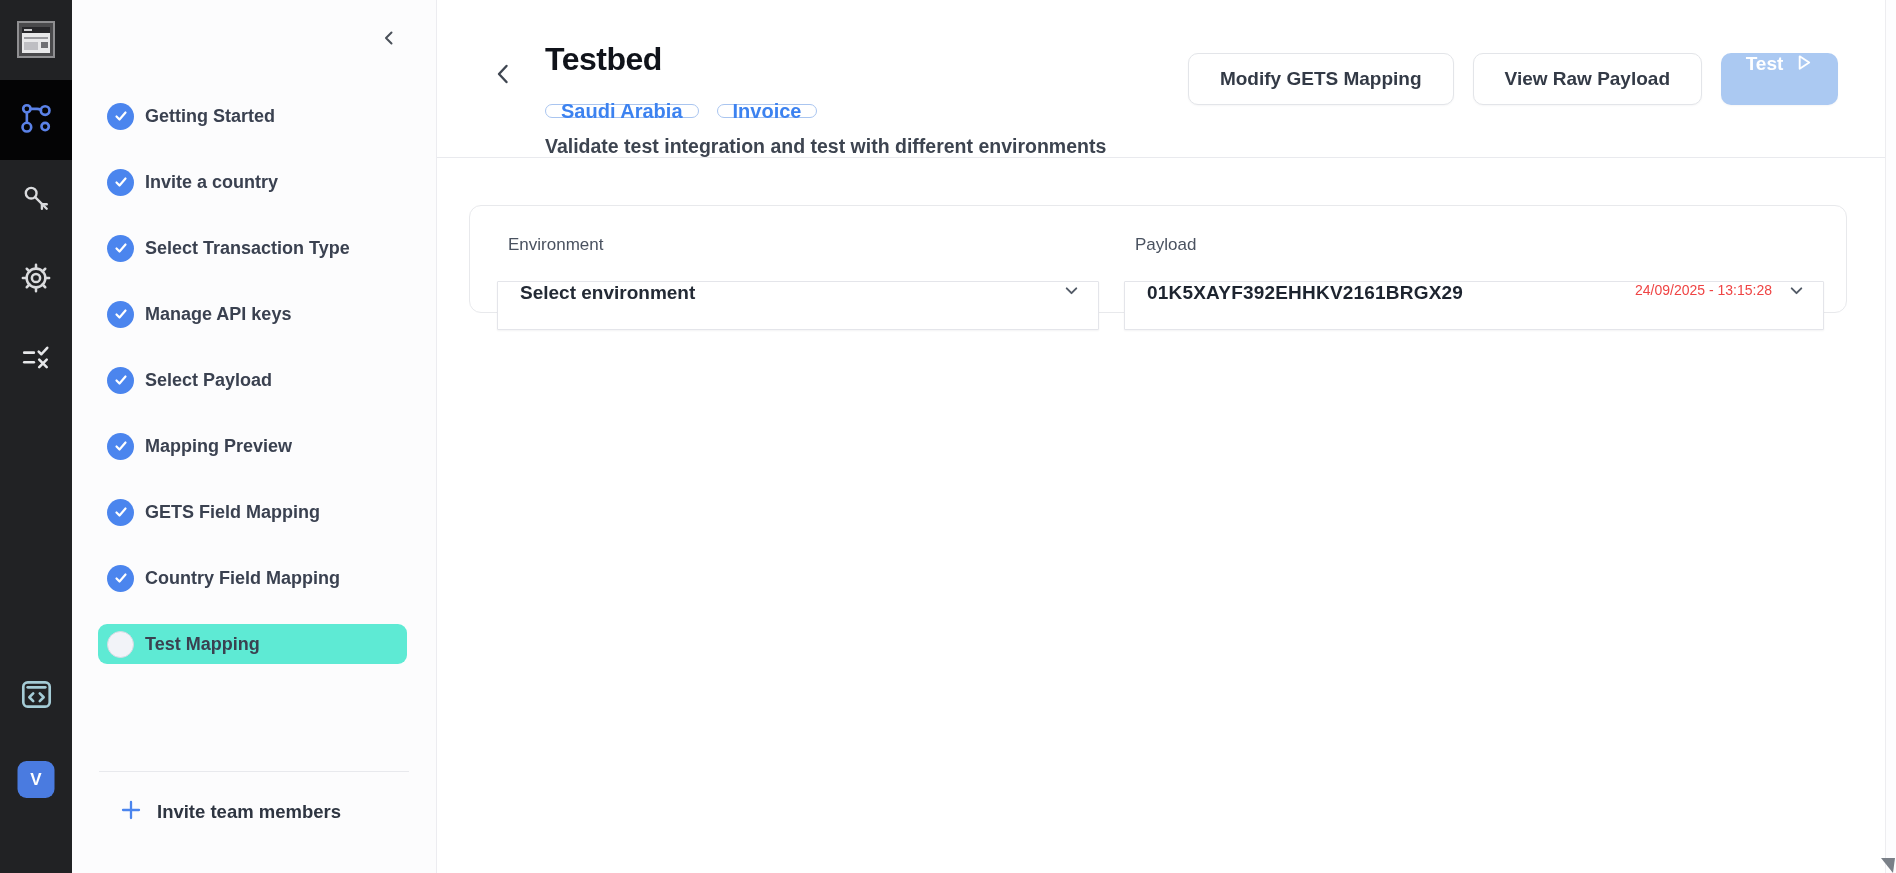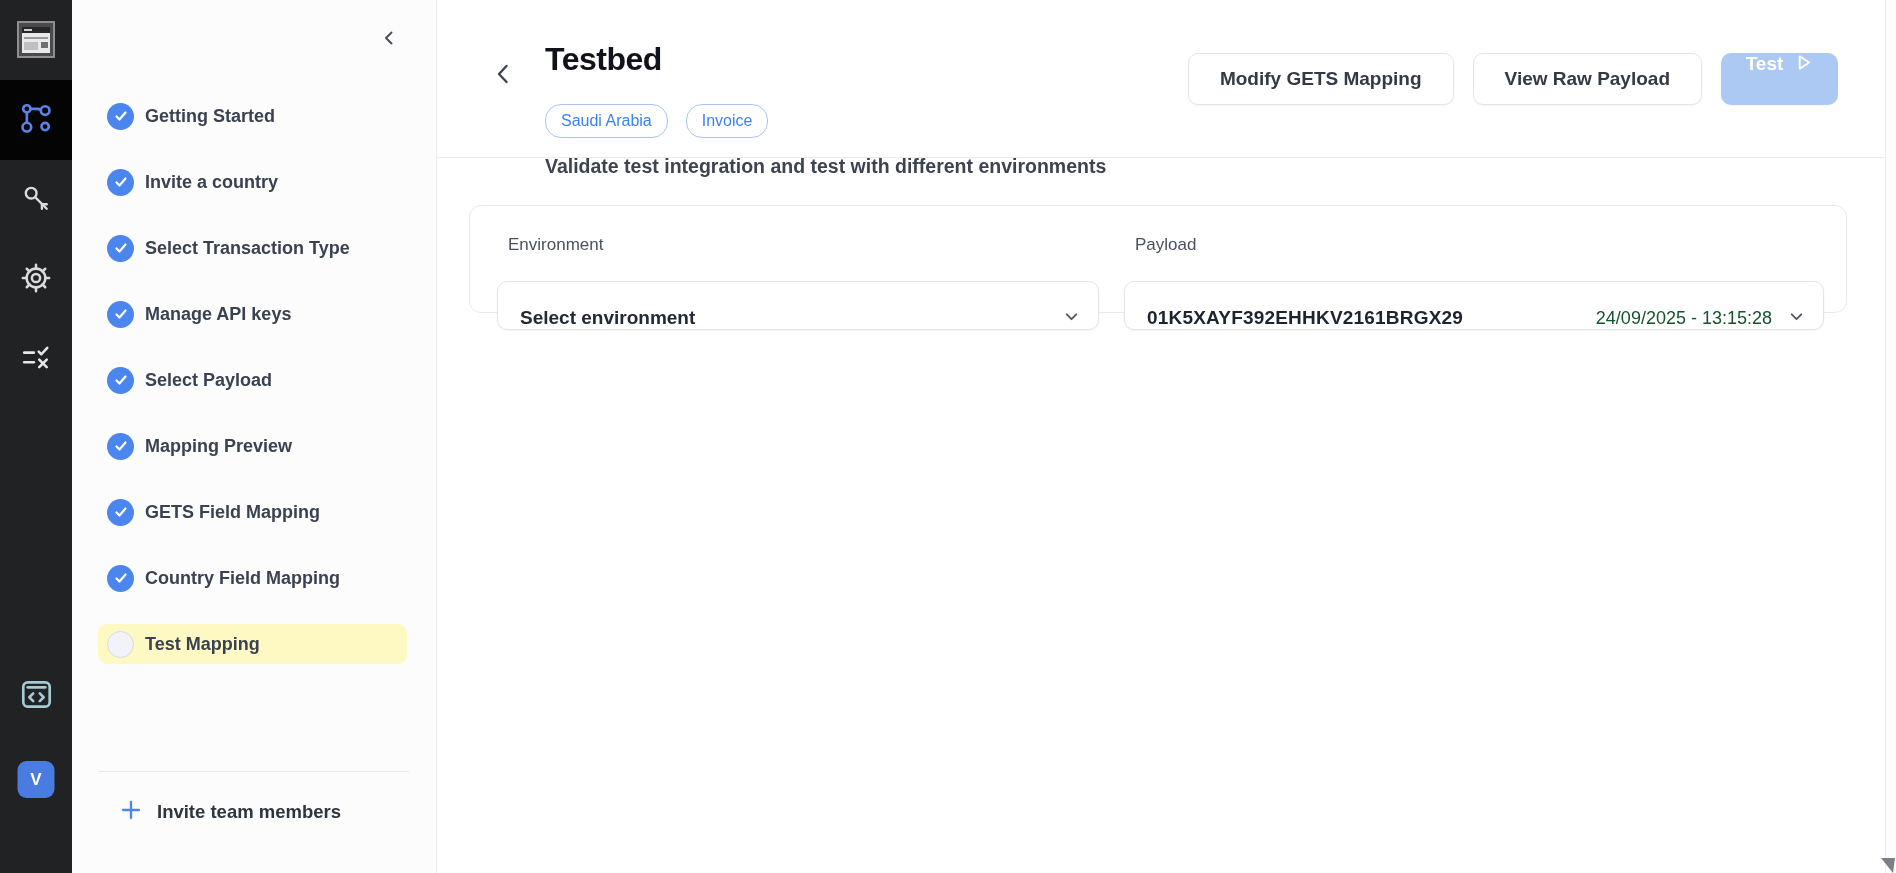--- a/index.html
+++ b/index.html
@@ -24,63 +24,63 @@
           border-radius:9px;background:var(--avatar-bg);color:#fff;font-size:17px;font-weight:700;
           display:flex;align-items:center;justify-content:center;cursor:pointer;}
 
   
   .sidebar{position:absolute;left:72px;top:0;width:365px;height:873px;background:#fcfcfd;border-right:1px solid #ececf0;}
   .collapse{position:absolute;top:26px;left:304px;width:26px;height:26px;background:none;border:none;cursor:pointer;
             display:flex;align-items:center;justify-content:center;}
   .steps{position:absolute;top:96px;left:0;width:100%;}
   .step-row{height:40px;margin:0 29px 26px 26px;border-radius:9px;display:flex;align-items:center;
             padding-left:9px;gap:11px;cursor:pointer;text-align:right;}
-  .step-row.current{background:#fef9c3;}
+  .step-row.current{background:#5eead4;}
   .step-circle{width:27px;height:27px;border-radius:50%;flex:none;display:flex;align-items:center;justify-content:center;}
   .step-row.done .step-circle{background:var(--accent-blue);}
   .step-row.current .step-circle{background:#f2f3f8;border:1.5px solid #d7dae3;}
   .step-label{font-size:18px;font-weight:600;color:#3a4150;white-space:nowrap;}
   .sidebar-footer{position:absolute;bottom:0;left:0;width:100%;height:102px;}
   .divider{margin:0 27px;border-top:1px solid #e8e9ed;}
   .invite{margin-top:27px;padding-left:48px;display:flex;align-items:center;gap:15px;cursor:pointer;text-align:center;}
   .invite-label{font-size:18.5px;font-weight:600;color:#2e3541;}
 
   
   .main{position:absolute;left:437px;top:0;right:11px;height:873px;background:#fff;}
   .main-header{position:relative;height:158px;border-bottom:1px solid #e9eaee;}
   .back-btn{position:absolute;left:52px;top:60px;width:28px;height:30px;background:none;border:none;cursor:pointer;
             display:flex;align-items:center;justify-content:center;}
   .title-wrap{position:absolute;left:108px;top:40px;}
   .title-row{display:flex;gap:26px;flex-direction:column;}
   .page-title{font-size:32px;font-weight:700;color:#10131a;letter-spacing:-.5px;line-height:38px;}
   .badges{display:flex;gap:18px;}
-  .badge{height:34px;padding:0 15px;border:1px solid #a9c5f0;border-radius:16px;color:var(--badge-blue);
-         font-size:16px;font-weight:400;display:flex;align-items:center;white-space:nowrap;background:#fff;}
+  .badge{height:14px;padding:0 15px;border:1px solid #a9c5f0;border-radius:16px;color:var(--badge-blue);
+         font-size:20px;font-weight:700;display:flex;align-items:center;white-space:nowrap;background:#fff;}
   .subtitle{margin-top:17px;font-size:19.5px;font-weight:600;color:#3d4450;white-space:nowrap;}
   .header-actions{position:absolute;top:53px;right:47px;display:flex;gap:19px;}
   .btn{height:52px;border-radius:10px;border:1px solid #e3e5e9;background:#fff;font-family:inherit;
        font-size:19px;font-weight:700;color:#333a46;padding:0 31px;cursor:pointer;white-space:nowrap;
        box-shadow:0 1px 2px rgba(16,24,40,.04);}
   .btn-test{width:117px;background:var(--test-button-bg);color:#fff;border:none;display:flex;
             align-items:flex-start;justify-content:center;gap:11px;padding:0;cursor:default;}
 
   
   .card{position:absolute;left:32px;top:205px;width:1378px;height:108px;background:#fff;
         border:1px solid #e8e9ec;border-radius:12px;}
   .field-label{position:absolute;top:29px;font-size:17px;font-weight:500;color:#4a5260;}
   .lbl-env{left:38px;}
   .lbl-payload{left:665px;}
-  .dd{position:absolute;top:75px;height:49px;border:1px solid #e4e5ea;border-radius:10px;background:#fff;
-      box-shadow:0 1px 2px rgba(16,24,40,.05);display:flex;align-items:flex-end;
+  .dd{position:absolute;top:75px;height:49px;border:1px solid #e4e5ea;border-radius:1px;background:#fff;
+      box-shadow:0 1px 2px rgba(16,24,40,.05);display:flex;align-items:flex-start;
       padding:0 18px 0 22px;cursor:pointer;}
   .dd-env{left:27px;width:602px;}
   .dd-payload{left:654px;width:700px;}
   .dd-placeholder{font-size:19px;font-weight:600;color:#232a35;}
   .dd-value{font-size:19px;font-weight:700;color:#1d242f;letter-spacing:.2px;}
-  .dd-ts{margin-left:auto;font-size:18px;font-weight:500;color:#14532d;padding-right:16px;white-space:nowrap;}
+  .dd-ts{margin-left:auto;font-size:14px;font-weight:500;color:#ef4444;padding-right:16px;white-space:nowrap;}
   .dd-chev{flex:none;}
   .dd-env .dd-chev{margin-left:auto;}
 
   
   .scroll-strip{position:absolute;right:0;top:0;width:11px;height:873px;background:#fdfdfe;border-left:1px solid #ededf0;}
   .cursor-artifact{position:absolute;right:1px;bottom:0;width:0;height:0;
                    border-top:15px solid #7a8088;border-left:12px solid transparent;border-right:2px solid transparent;}
 </style>
 </head>
 <body>

